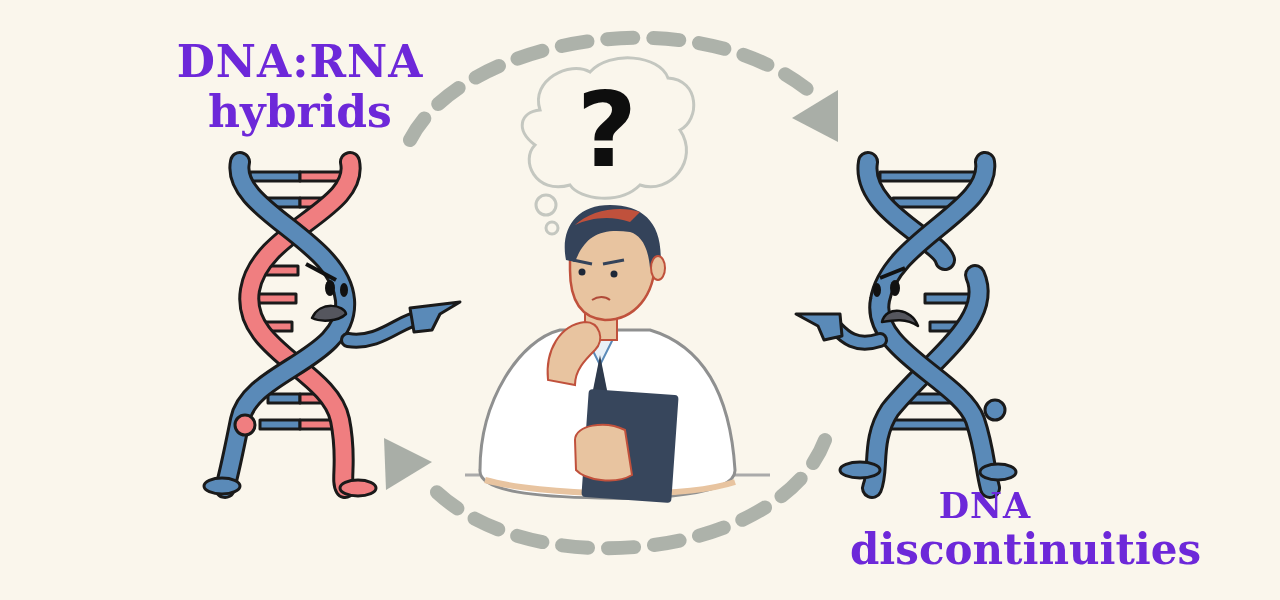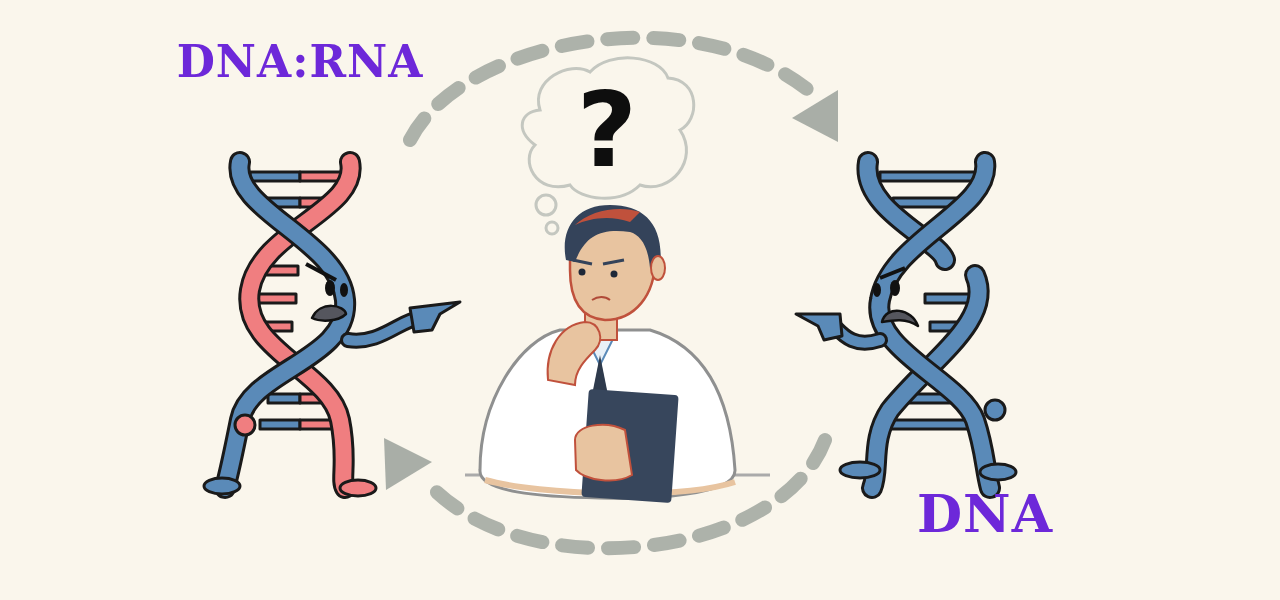--- a/index.html
+++ b/index.html
@@ -2,21 +2,21 @@
 <html><head>
 <meta charset="utf-8">
 <style>
   html, body { margin:0; padding:0; }
   body { width:1280px; height:600px; background:#faf6ec; position:relative; overflow:hidden; font-family:"DejaVu Serif", serif; }
   .label { position:absolute; font-family:"DejaVu Serif", "Liberation Serif", serif; font-weight:bold; color:#6d28d9; text-align:center; line-height:1; }
   #lbl-left { left:170px; top:40px; width:260px; }
   #lbl-left .l1 { font-size:44px; letter-spacing:1px; }
   #lbl-left .l2 { font-size:44px; margin-top:6px; }
   #lbl-right { left:850px; top:488px; width:270px; }
-  #lbl-right .l1 { font-size:52px; letter-spacing:1px; }
+  #lbl-right .l1 { font-size:35px; letter-spacing:1px; }
   #lbl-right .l2 { font-size:42px; margin-top:6px; }
   svg.scene { position:absolute; left:0; top:0; }
   .qmark { position:absolute; left:572px; top:78px; width:70px; text-align:center; font-family:"DejaVu Sans", sans-serif; font-weight:bold; font-size:104px; color:#0e0e0e; line-height:1; }
 </style>
 </head>
 <body>
 
 <svg class="scene" width="1280" height="600" viewBox="0 0 1280 600">
 
   <g>
@@ -122,17 +122,19 @@
     <rect x="585" y="392" width="90" height="108" rx="4" fill="#37465c" transform="rotate(4 630 446)"></rect>
 
     <path d="M575,440 C575,425 605,420 625,430 L632,475 C615,485 585,480 576,470 Z" fill="#e8c4a0" stroke="#c0513c" stroke-width="2"></path>
   </g>
 </svg>
 
 <div class="qmark">?</div>
 
 <div class="label" id="lbl-left">
   <div class="l1">DNA:RNA</div>
+  <div class="l2">hybrids</div>
 </div>
 
 <div class="label" id="lbl-right">
   <div class="l1">DNA</div>
+  <div class="l2">discontinuities</div>
 </div>
 
 </body></html>

